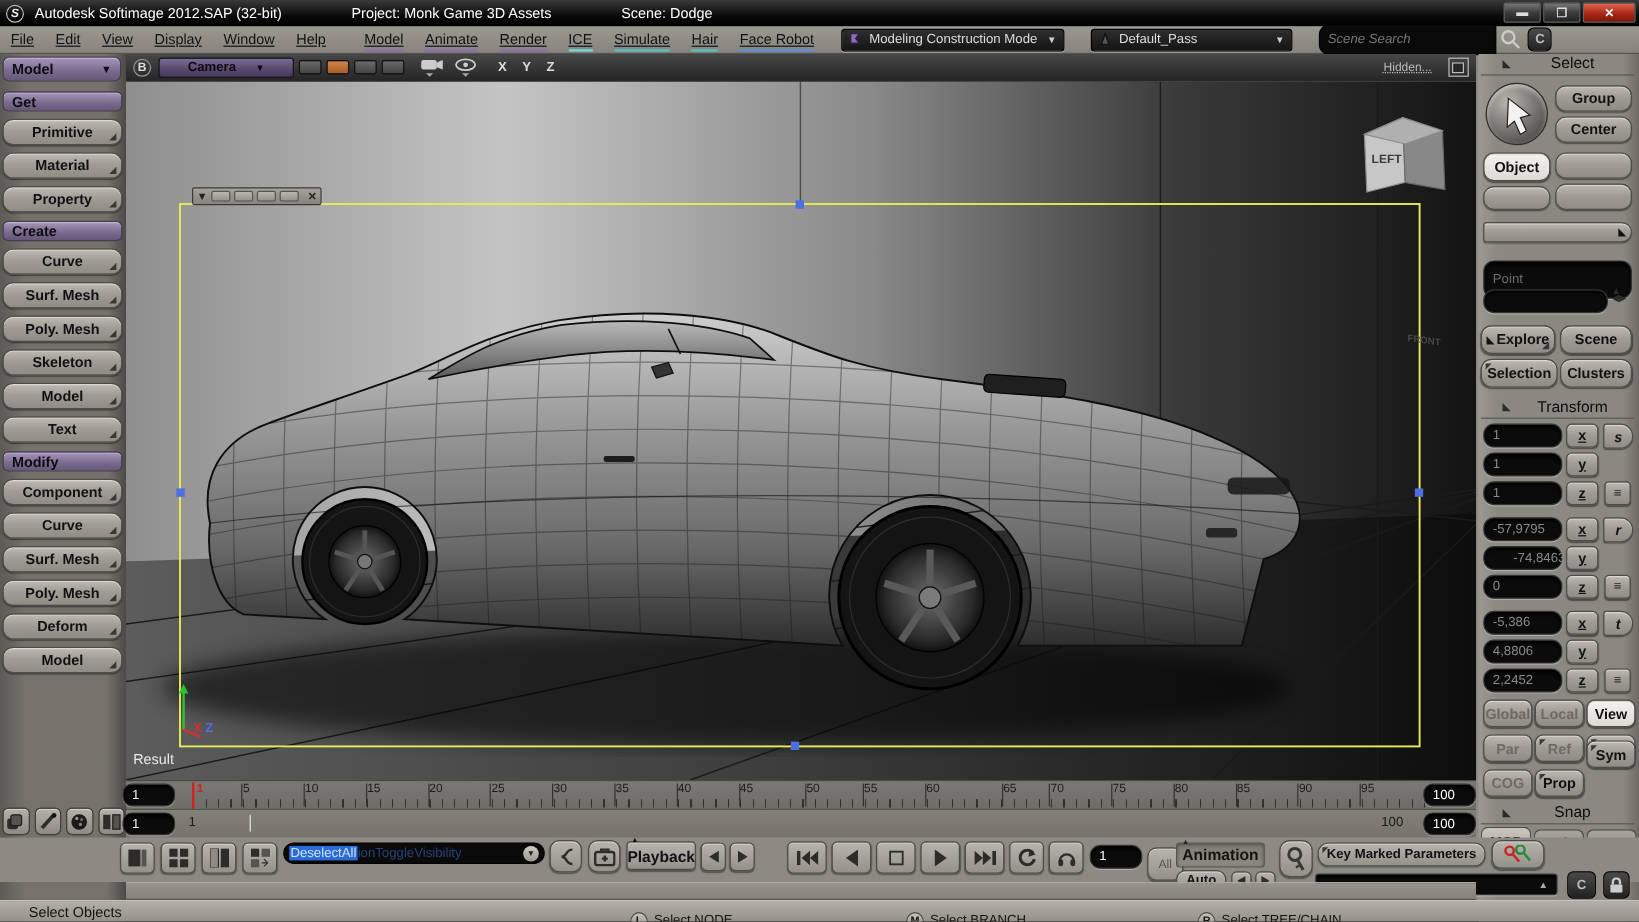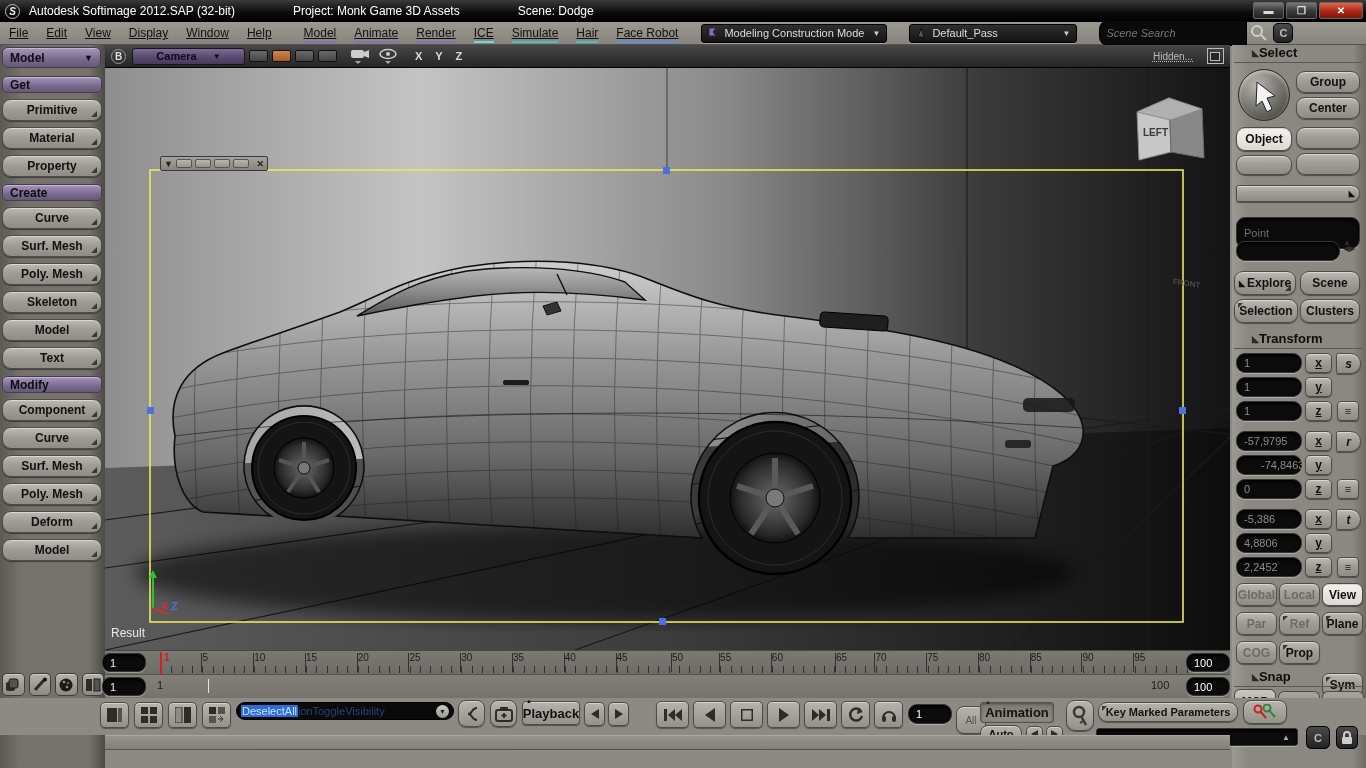--- a/index.html
+++ b/index.html
@@ -95,22 +95,22 @@
   #vp-floattb { position:absolute; left:55px; top:88px; width:108px; height:15px;
     background:linear-gradient(#a5a29b,#87847e); border:1px solid #3c3a36; border-radius:2px;
     display:flex; align-items:center; padding:0 3px; gap:3px; font-size:9px; color:#222; }
   #vp-floattb .slot { width:16px; height:9px; border:1px solid #555; border-radius:2px;
     background:linear-gradient(#b9b6b0,#96938d); }
   #vp-floattb .x { margin-left:auto; font-weight:bold; }
 
   
   #right-panel { position:absolute; left:1232px; top:45px; width:134px; height:723px;
     background:linear-gradient(90deg,#9c9993,#8b8882 12%,#8b8882 90%,#6e6b66); padding:0 0 0 2px; }
-  .rp-head { position:absolute; width:128px; height:18px; font-weight:bold; font-size:13px; color:#0c0c0c;
-    text-align:left; border-bottom:1px solid #5a5853;padding-left:18px; }
+  .rp-head { position:absolute; width:128px; height:18px; font-weight:normal; font-size:13px; color:#0c0c0c;
+    text-align:center; border-bottom:1px solid #5a5853;padding-left:18px; }
   .rp-head::before { content:"◣"; float:left; font-size:9px; color:#2a2a2a; margin-top:3px; }
   .rp-abs { position:absolute; }
   .axis-btn { width:27px; height:20px; border-radius:5px; font-size:12px; text-decoration:underline; }
   .tool-side { width:25px; height:21px; border-radius:7px; font-size:12px; font-style:italic; }
   .stack-ico { width:22px; height:20px; border-radius:4px; font-size:11px; color:#222; }
   .mode-btn { width:41px; height:23px; border-radius:7px; font-size:12px; }
   .tab { position:absolute; height:22px; border:1px solid #4e4c48; border-bottom:none;
     border-radius:6px 6px 0 0; background:linear-gradient(#a7a49e,#8f8c86); font-weight:bold; font-size:12px;
     display:flex; align-items:center; justify-content:center; color:#111; }
   .tab.active { background:linear-gradient(#c9c6c0,#a7a49e); height:24px; }
@@ -500,21 +500,21 @@
       </div>
     <div id="xform-modes">
         <div class="btn3d mode-btn rp-abs dim" style="left: 4px; top: 538px;">Global</div>
         <div class="btn3d mode-btn rp-abs dim" style="left: 47px; top: 538px;">Local</div>
         <div class="btn3d mode-btn rp-abs active" style="left: 90px; top: 538px;">View</div>
         <div class="btn3d mode-btn rp-abs dim" style="left: 4px; top: 567px;">Par</div>
         <div class="btn3d mode-btn rp-abs dim fold" style="left: 47px; top: 567px;">Ref</div>
         <div class="btn3d mode-btn rp-abs fold" style="left: 90px; top: 567px;">Plane</div>
         <div class="btn3d mode-btn rp-abs dim" style="left: 4px; top: 596px;">COG</div>
         <div class="btn3d mode-btn rp-abs fold" style="left: 47px; top: 596px;">Prop</div>
-        <div class="btn3d mode-btn rp-abs fold" style="left: 90px; top: 628px;">Sym</div>
+        <div class="btn3d mode-btn rp-abs fold" style="left: 90px; top: 572px;">Sym</div>
       </div>
 
     <div class="rp-head" style="top:624px;">Snap</div>
     <div id="mcp-tabs">
         <div class="tab active" style="left: 2px; top: 644px; width: 42px;">MCP</div>
         <div class="tab" style="left: 46px; top: 646px; width: 42px;">KP/L</div>
         <div class="tab" style="left: 90px; top: 646px; width: 42px;">PPG</div>
       </div>
     <div class="sq-btn rp-abs" style="left:20px;top:672px;width:44px;height:24px;border-radius:8px;">
       <svg width="26" height="16">
@@ -706,14 +706,31 @@
     <div class="roundbtn pb-abs" style="left:1336px;top:28px;width:22px;height:23px;">
       <svg width="12" height="13">
           <rect x="1" y="6" width="10" height="7" rx="1" fill="#ccc"></rect>
           <path d="M3 6 V4 a3 3 0 0 1 6 0 V6" fill="none" stroke="#ccc" stroke-width="2"></path>
         </svg>
       </div>
   </div>
 
   <div id="substrip"></div>
 
+  <div id="statusbar">
+    <div id="status-msg">Select Objects</div>
+    <div id="status-hints">
+        <div class="hint" style="left: 525px;">
+          <span class="badge">L</span>
+          <span>Select NODE</span>
+        </div>
+        <div class="hint" style="left: 755px;">
+          <span class="badge">M</span>
+          <span>Select BRANCH</span>
+        </div>
+        <div class="hint" style="left: 998px;">
+          <span class="badge">R</span>
+          <span>Select TREE/CHAIN</span>
+        </div>
+      </div>
+  </div>
 
 </div>
 
 </body></html>

